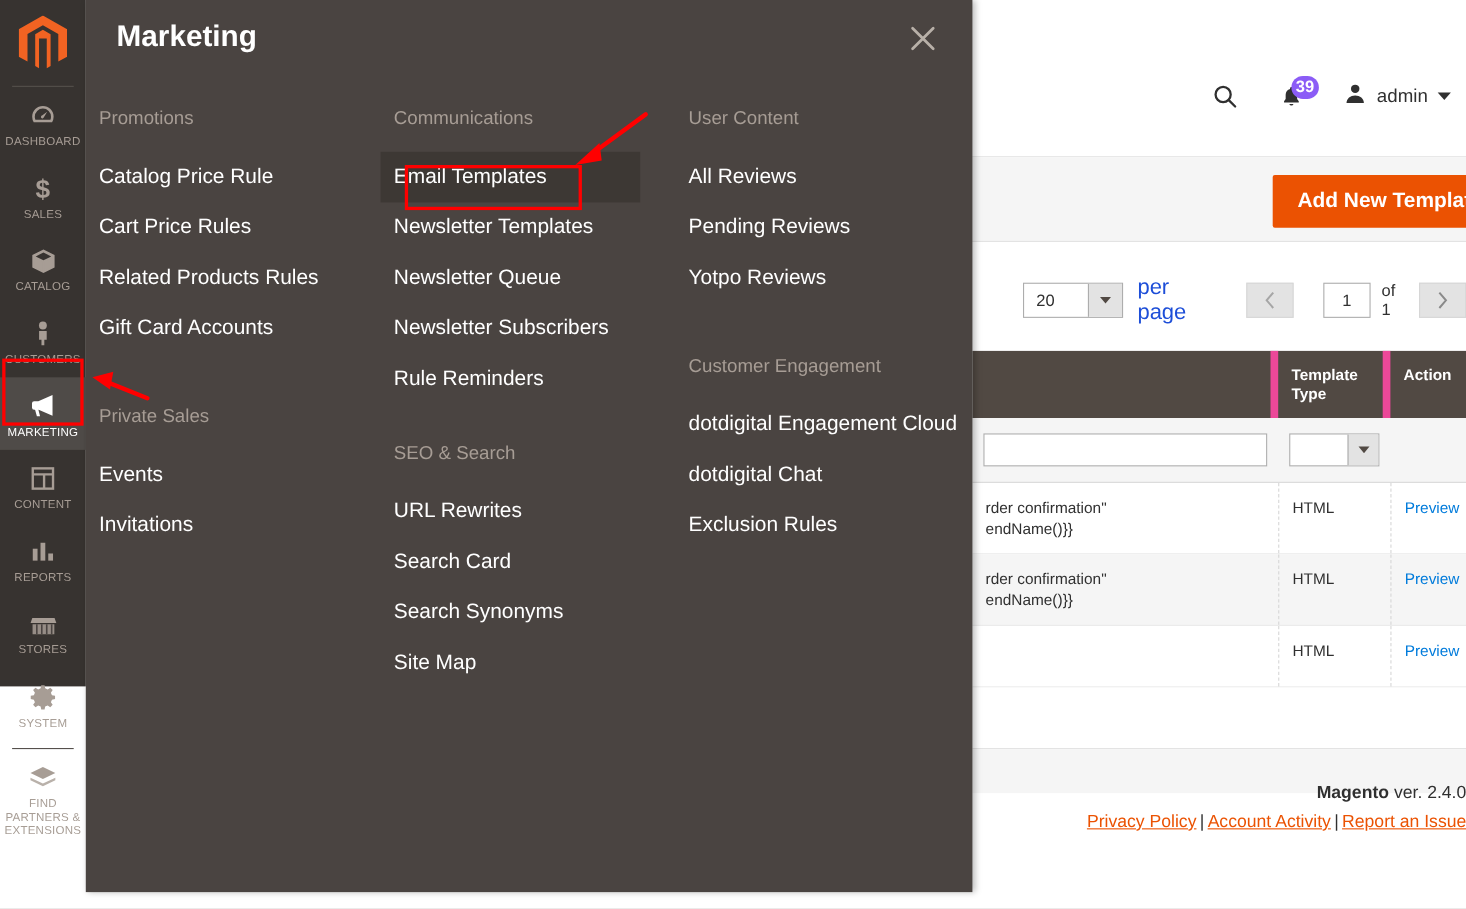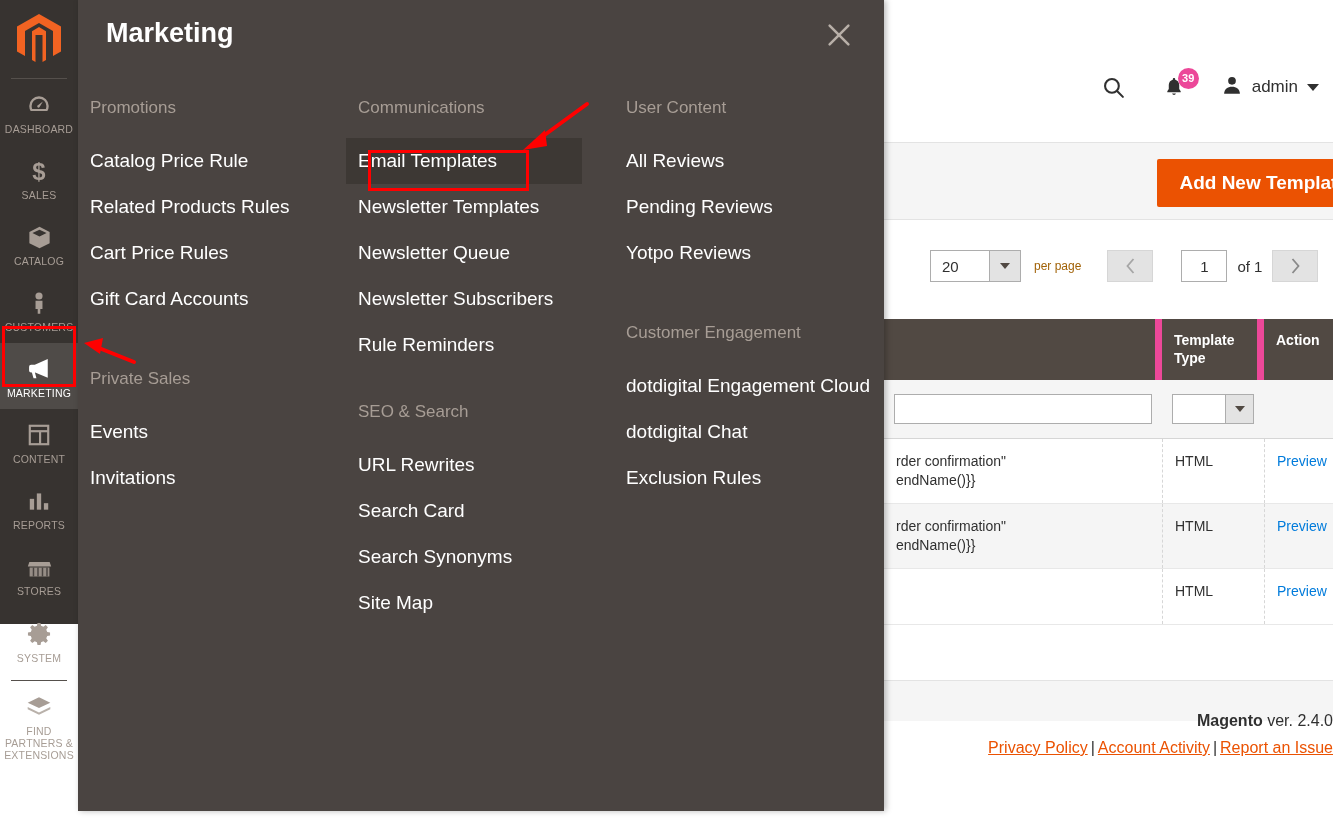--- a/index.html
+++ b/index.html
@@ -20,23 +20,23 @@
     border-bottom: 1px solid #e3e3e3;
   }
   .header-tools {
     position: absolute; right: 14px; top: 74px;
     display: flex; align-items: center; gap: 34px;
   }
   .search-icon-btn { width: 26px; height: 26px; display:flex; align-items:center; justify-content:center; cursor:pointer;}
   .bell-wrap { position: relative; width: 26px; height: 26px; display:flex; align-items:center; justify-content:center; cursor:pointer;}
   .bell-badge {
     position: absolute; top: -6px; right: -12px;
-    background: #ec4899; color: #fff;
+    background: #8b5cf6; color: #fff;
     min-width: 21px; height: 21px; border-radius: 11px;
-    font-size: 11px; font-weight: bold;
+    font-size: 15px; font-weight: bold;
     display: flex; align-items: center; justify-content: center;
     padding: 0 4px; line-height: 1;
   }
   .admin-wrap { display:flex; align-items:center; gap:9px; cursor:pointer; }
   .admin-name { font-size: 17px; color: #303030; }
   .caret-down {
     width: 0; height: 0;
     border-left: 6px solid transparent; border-right: 6px solid transparent;
     border-top: 7px solid #303030;
   }
@@ -68,21 +68,21 @@
   .limit-box { display: flex; border: 1px solid #adadad; height: 32px; background:#fff; }
   .limit-value {
     width: 58px; display:flex; align-items:center; padding-left: 11px;
     font-size: 15px; color: #303030;
   }
   .limit-arrow {
     width: 31px; background: #e3e3e3; border-left: 1px solid #adadad;
     display:flex; align-items:center; justify-content:center;
   }
   .tri-down { width:0;height:0;border-left:5px solid transparent;border-right:5px solid transparent;border-top:6px solid #514943; }
-  .per-page-label { font-size: 12px; color: #a16207; margin-left: 13px; }
+  .per-page-label { font-size: 20px; color: #1d4ed8; margin-left: 13px; }
   .pg-btn {
     width: 46px; height: 32px; background: #e3e3e3; border: 1px solid #d6d6d6;
     display:flex; align-items:center; justify-content:center; cursor:pointer;
     color: #a6a6a6; font-size: 18px;
   }
   .pg-input {
     width: 46px; height: 32px; border: 1px solid #adadad; background:#fff;
     display:flex; align-items:center; justify-content:center;
     font-size: 15px; color:#303030;
   }
@@ -447,22 +447,22 @@
         <line x1="4.5" y1="4.5" x2="19.5" y2="19.5"></line>
           <line x1="19.5" y1="4.5" x2="4.5" y2="19.5"></line>
       </svg>
     </div>
 
     <div class="cols">
 
       <div class="col">
         <div class="col-title">Promotions</div>
         <a class="menu-link">Catalog Price Rule</a>
+        <a class="menu-link">Cart Price Rules</a>
         <a class="menu-link">Related Products Rules</a>
-        <a class="menu-link">Cart Price Rules</a>
         <a class="menu-link">Gift Card Accounts</a>
         <div class="spacer-lg"></div>
         <div class="col-title">Private Sales</div>
         <a class="menu-link">Events</a>
         <a class="menu-link">Invitations</a>
       </div>
 
       <div class="col">
         <div class="col-title">Communications</div>
         <a class="menu-link hovered">Email Templates</a>

